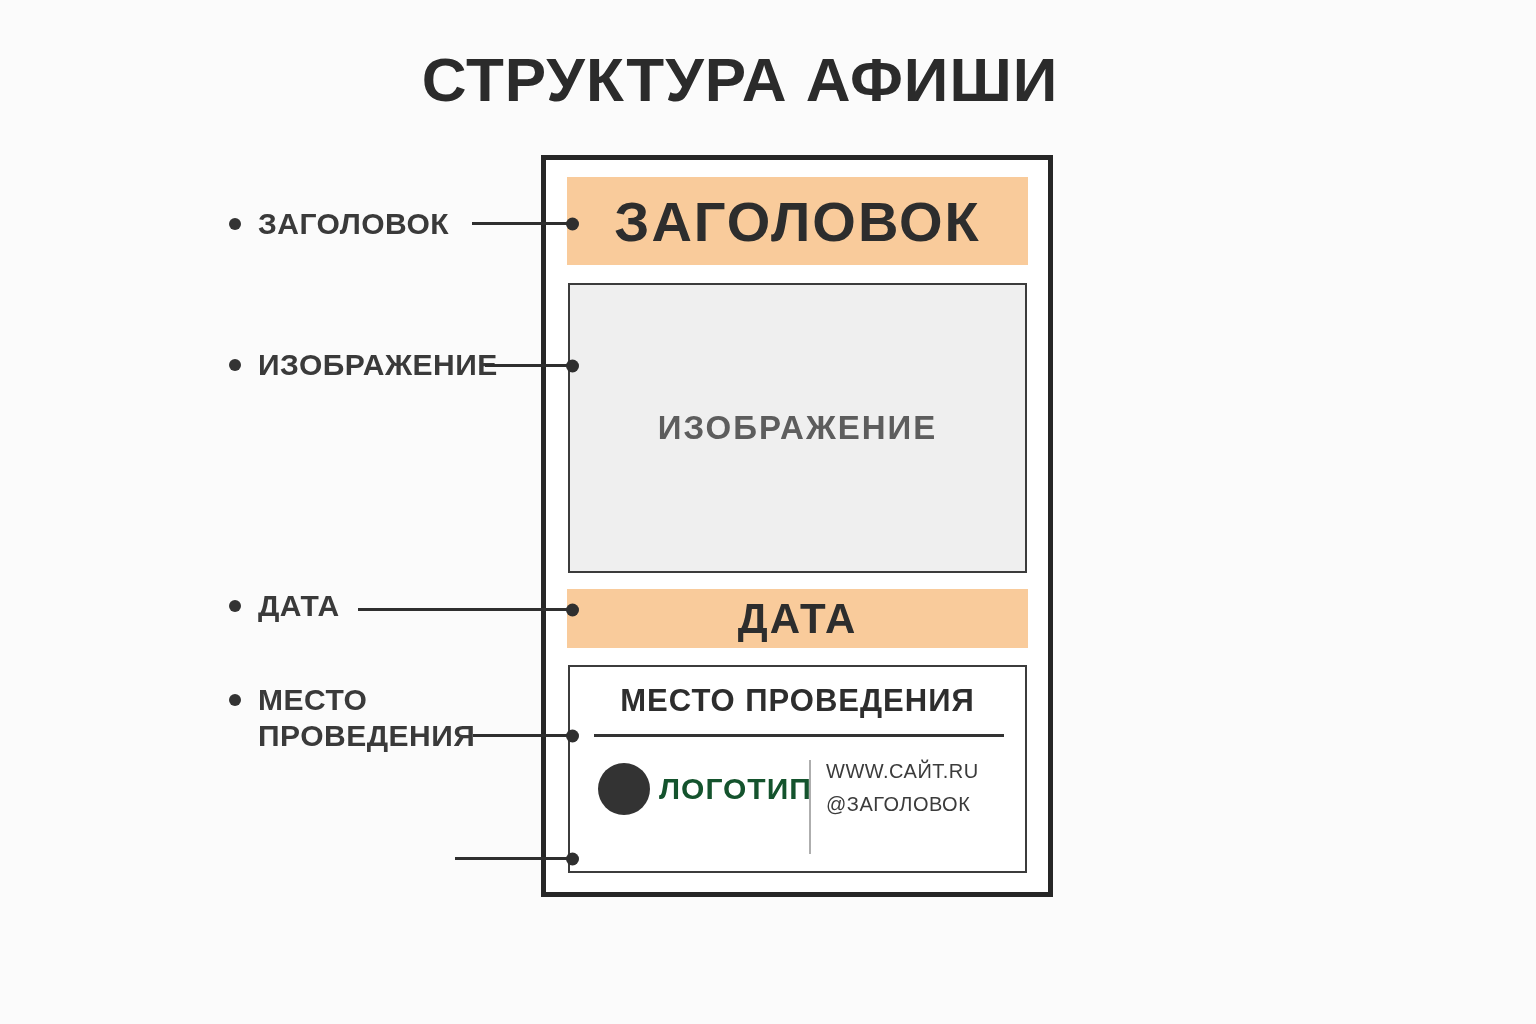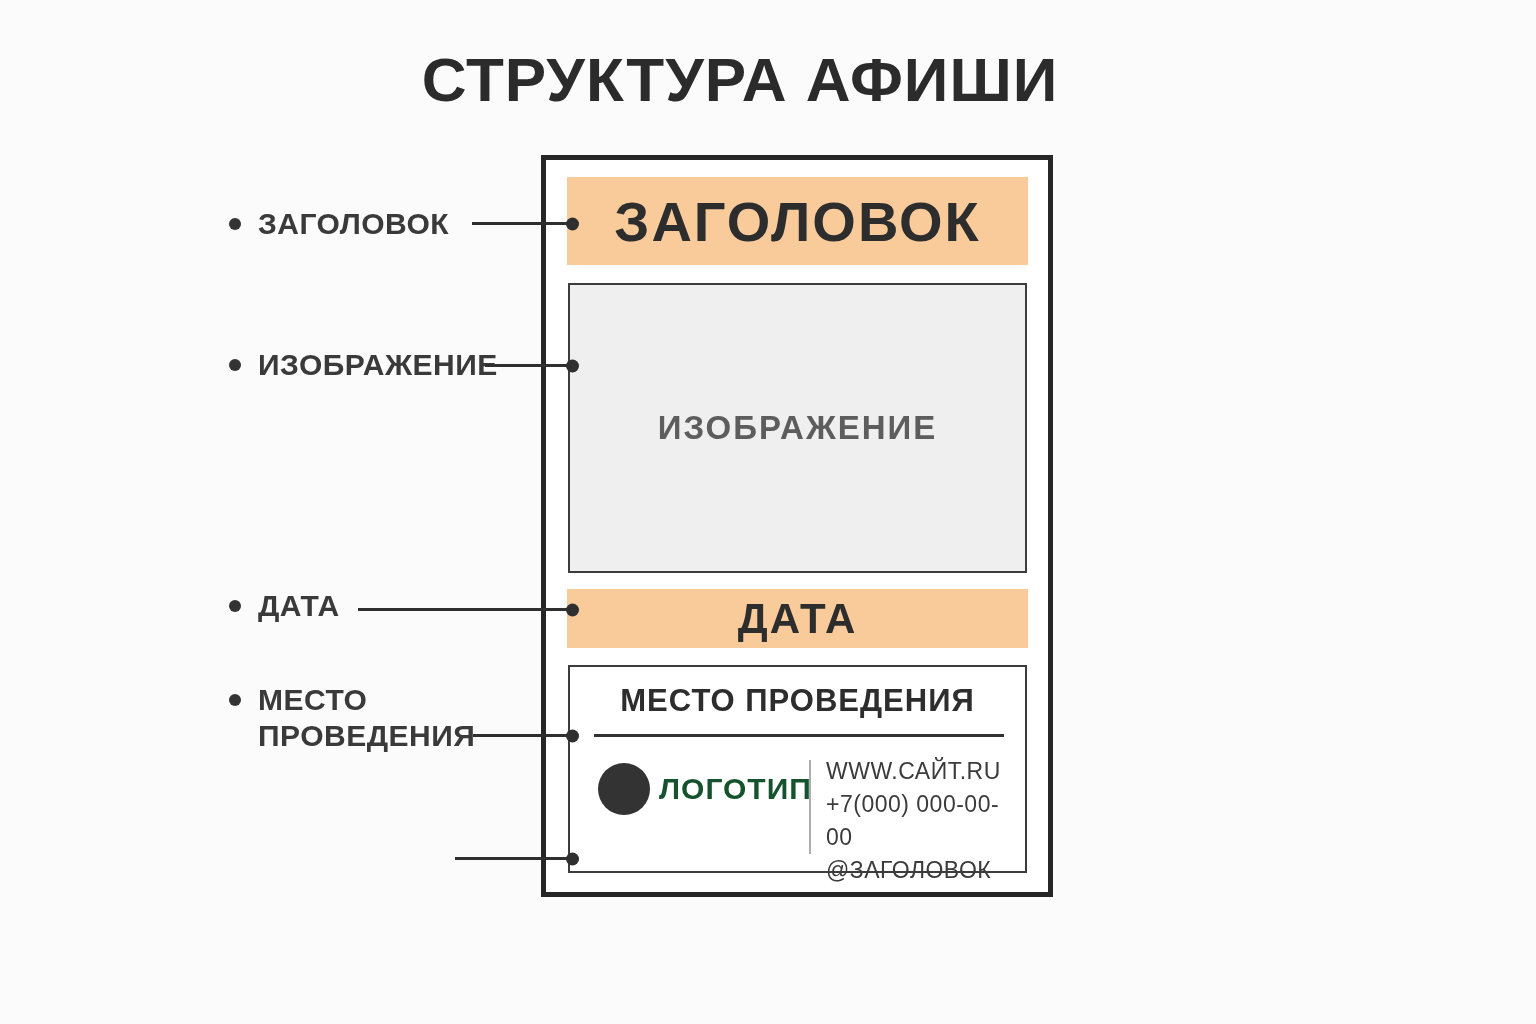--- a/index.html
+++ b/index.html
@@ -60,21 +60,21 @@
   }
   .logo-label{
     position:absolute;left:89px;top:105px;
     font-size:30px;font-weight:bold;letter-spacing:1px;color:#14532d;
   }
   .contacts-vdivider{
     position:absolute;left:239px;top:93px;width:2px;height:94px;background:#aeaeae;
   }
   .contacts{
     position:absolute;left:256px;top:88px;
-    font-size:23px;line-height:33px;color:#3b3b3b;letter-spacing:0.5px;
+    font-size:20px;line-height:33px;color:#3b3b3b;letter-spacing:0.5px;
   }
 
   
   .label-row{
     position:absolute;display:flex;align-items:center;gap:17px;
     font-size:30px;font-weight:bold;letter-spacing:0.5px;color:#3a3a3a;
     height:38px;
   }
   .label-row.multiline{align-items:flex-start;height:auto;}
   .label-row.multiline .bullet{margin-top:12px;}
@@ -112,21 +112,20 @@
     <div class="image-box">ИЗОБРАЖЕНИЕ</div>
     <div class="date-bar">ДАТА</div>
     <div class="venue-box">
       <div class="venue-title">МЕСТО ПРОВЕДЕНИЯ</div>
       <div class="venue-divider"></div>
       <div class="logo-circle"></div>
       <div class="logo-label">ЛОГОТИП</div>
       <div class="contacts-vdivider"></div>
       <div class="contacts">
         <div>WWW.САЙТ.RU</div>
-        <div>+7(000) 000-00-00</div>
         <div>@ЗАГОЛОВОК</div>
       </div>
     </div>
   </div>
 
   <div class="label-row row-1">
     <span class="bullet"></span>
     <span class="label-text">ЗАГОЛОВОК</span>
   </div>
   <div class="label-row row-2">

